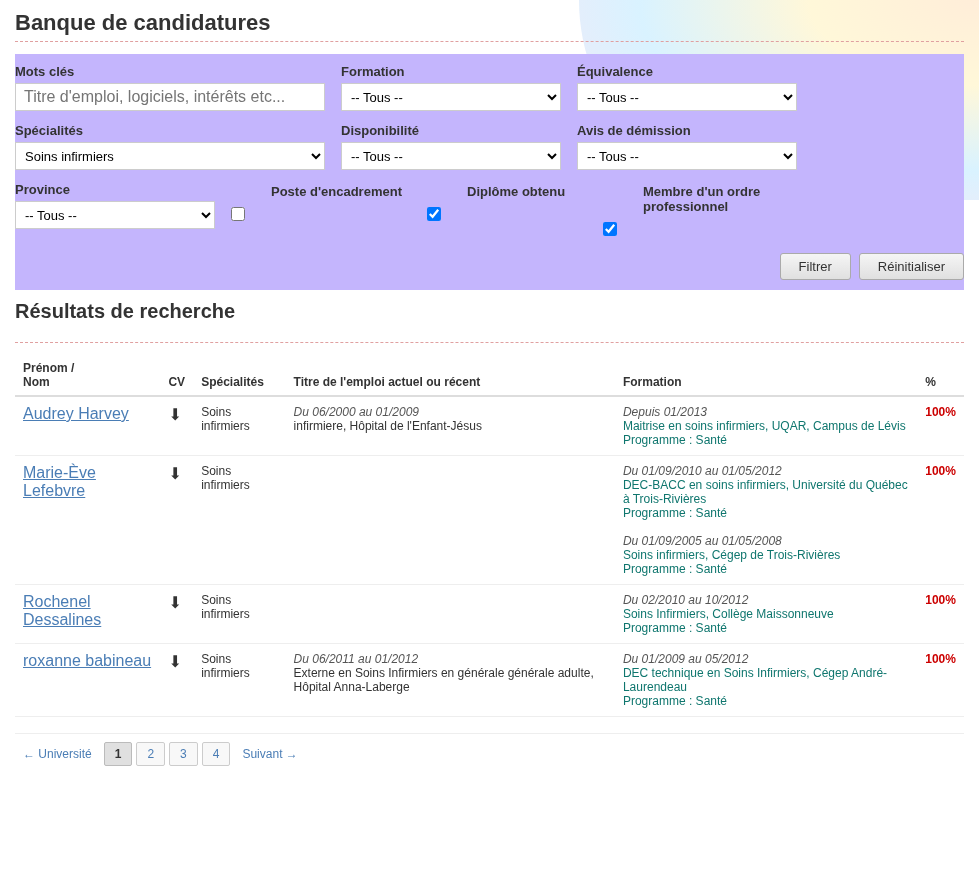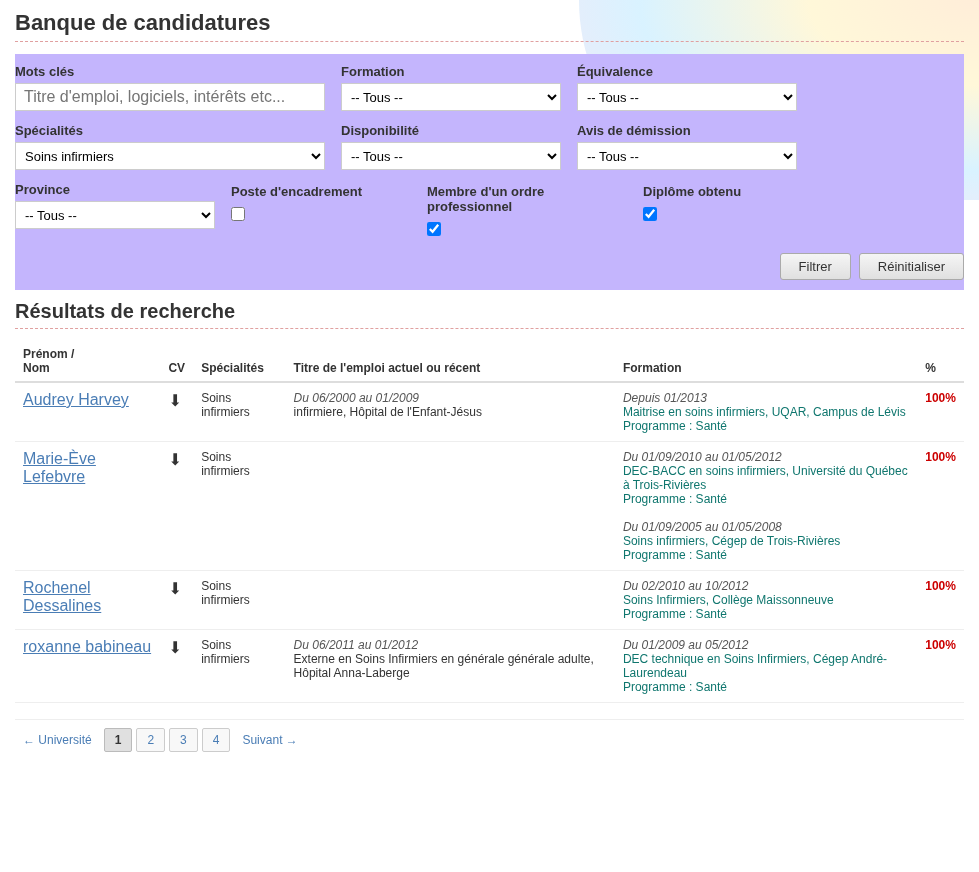--- a/index.html
+++ b/index.html
@@ -26,33 +26,33 @@
     }
 
     .col-mots-cles { flex: 0 0 310px; }
     .col-formation { flex: 0 0 220px; }
     .col-equivalence { flex: 0 0 220px; }
     .col-specialites { flex: 0 0 310px; }
     .col-disponibilite { flex: 0 0 220px; }
     .col-avis { flex: 0 0 220px; }
     .col-province { flex: 0 0 200px; }
     .checkbox-field { display: flex; flex-direction: column; gap: 6px; }
-    .checkbox-field label { font-weight: bold; font-size: 13px; }
+    .checkbox-field label { font-weight: bold; font-size: 13px; margin-left: 40px; }
     .checkbox-field input[type="checkbox"] { width: 14px; height: 14px; margin-top: 2px; }
 
     .filter-actions { display: flex; justify-content: flex-end; gap: 8px; padding-top: 5px; }
     .btn-filter {
       padding: 5px 18px; font-size: 13px; border: 1px solid #aaa;
       background: linear-gradient(to bottom, #f5f5f5, #e0e0e0);
       cursor: pointer; border-radius: 3px; color: #333;
     }
 
     
     .results-section { margin-top: 10px; }
-    h2 { font-size: 20px; font-weight: bold; color: #333; margin-bottom: 5px; }
+    h2 { font-size: 20px; font-weight: bold; color: #333; margin-bottom: 19px; }
 
     table { width: 100%; border-collapse: collapse; margin-top: 10px; }
     thead tr { border-bottom: 2px solid #ddd; }
     thead th {
       text-align: left; padding: 6px 8px; font-size: 12px;
       font-weight: bold; color: #333; vertical-align: bottom;
     }
     tbody tr { border-bottom: 1px solid #eee; }
     tbody td { padding: 8px 8px; font-size: 12px; vertical-align: top; color: #333; }
 
@@ -135,26 +135,26 @@
       <div class="field-group col-province">
         <label>Province</label>
         <select>
           <option>-- Tous --</option>
         </select>
       </div>
       <div class="checkbox-field" style="padding-top: 2px; flex: 0 0 180px;">
         <label>Poste d'encadrement</label>
         <input type="checkbox" style="">
       </div>
+      <div class="checkbox-field" style="padding-top: 2px; flex: 0 0 160px;">
+        <label>Diplôme obtenu</label>
+        <input type="checkbox" checked="" style="">
+      </div>
       <div class="checkbox-field" style="padding-top: 2px; flex: 0 0 200px;">
         <label>Membre d'un ordre professionnel</label>
-        <input type="checkbox" checked="" style="">
-      </div>
-      <div class="checkbox-field" style="padding-top: 2px; flex: 0 0 160px;">
-        <label>Diplôme obtenu</label>
         <input type="checkbox" checked="" style="">
       </div>
     </div>
 
     <div class="filter-actions">
       <button class="btn-filter">Filtrer</button>
       <button class="btn-filter">Réinitialiser</button>
     </div>
   </div>
 

